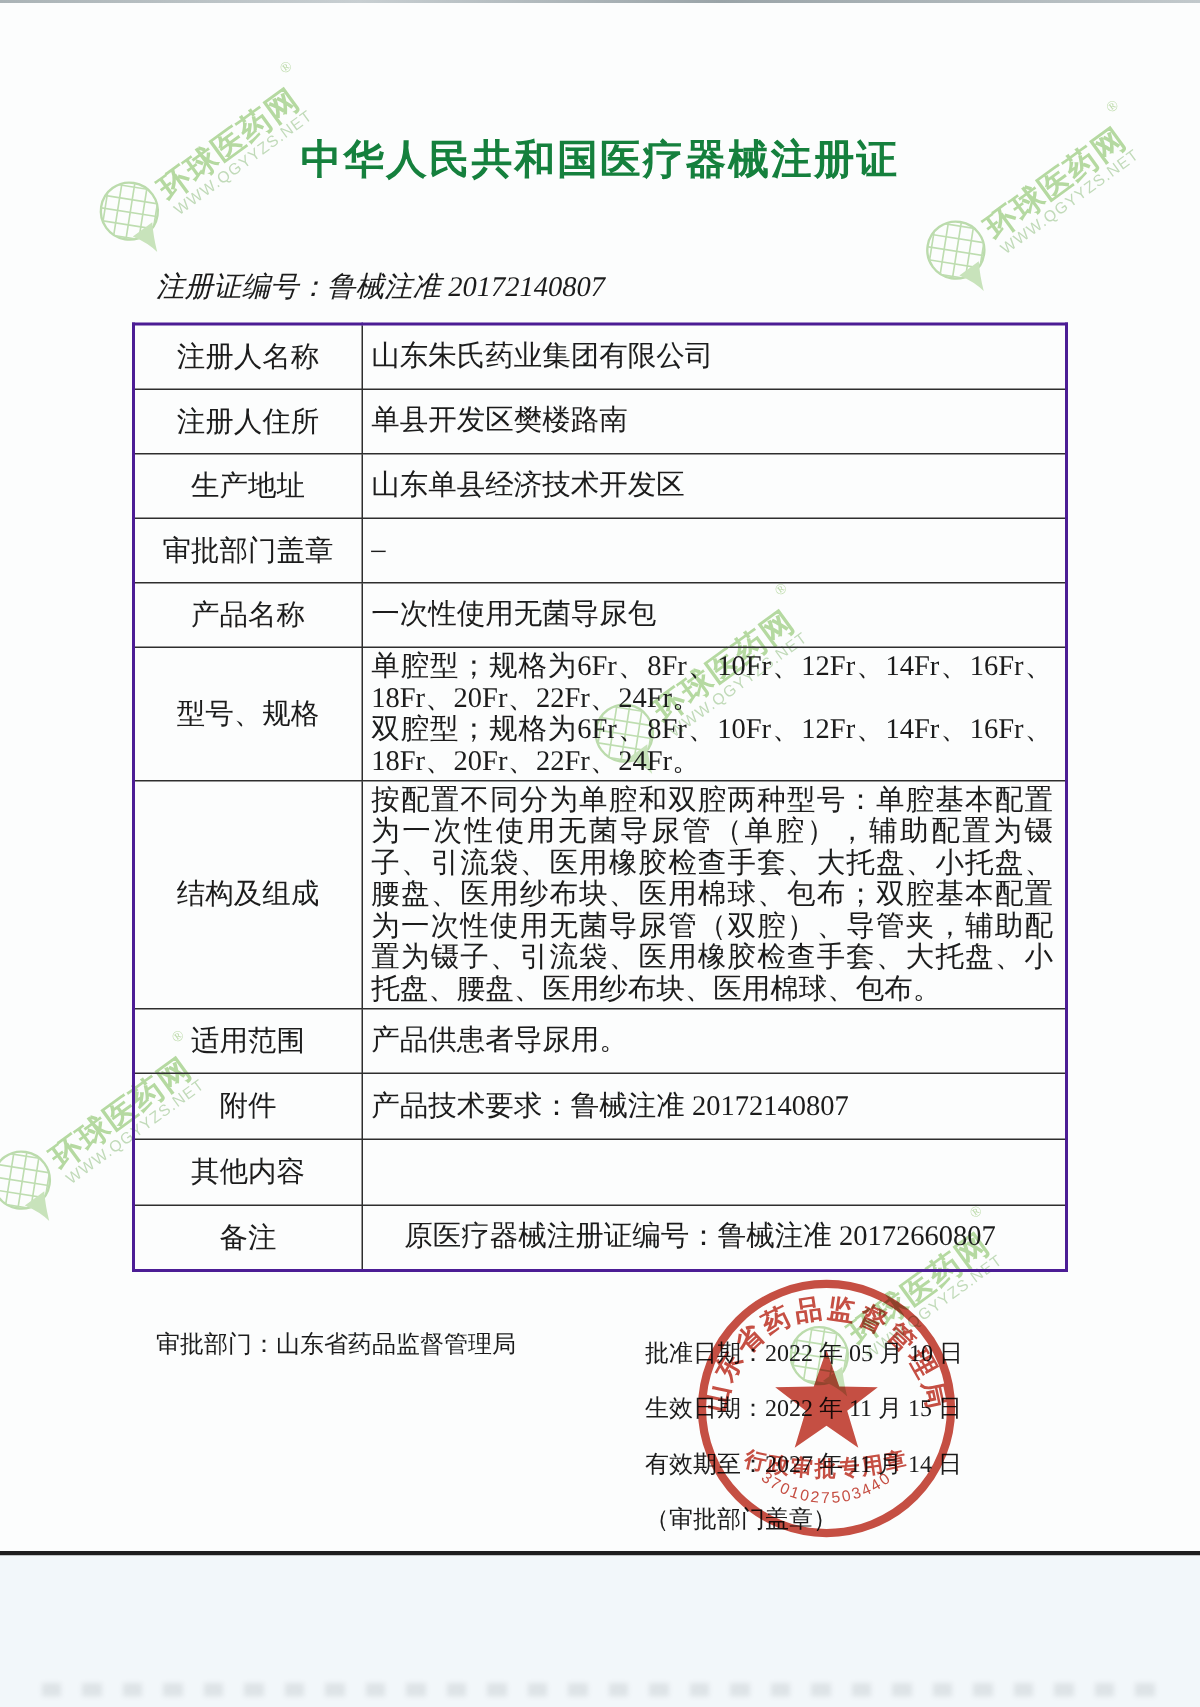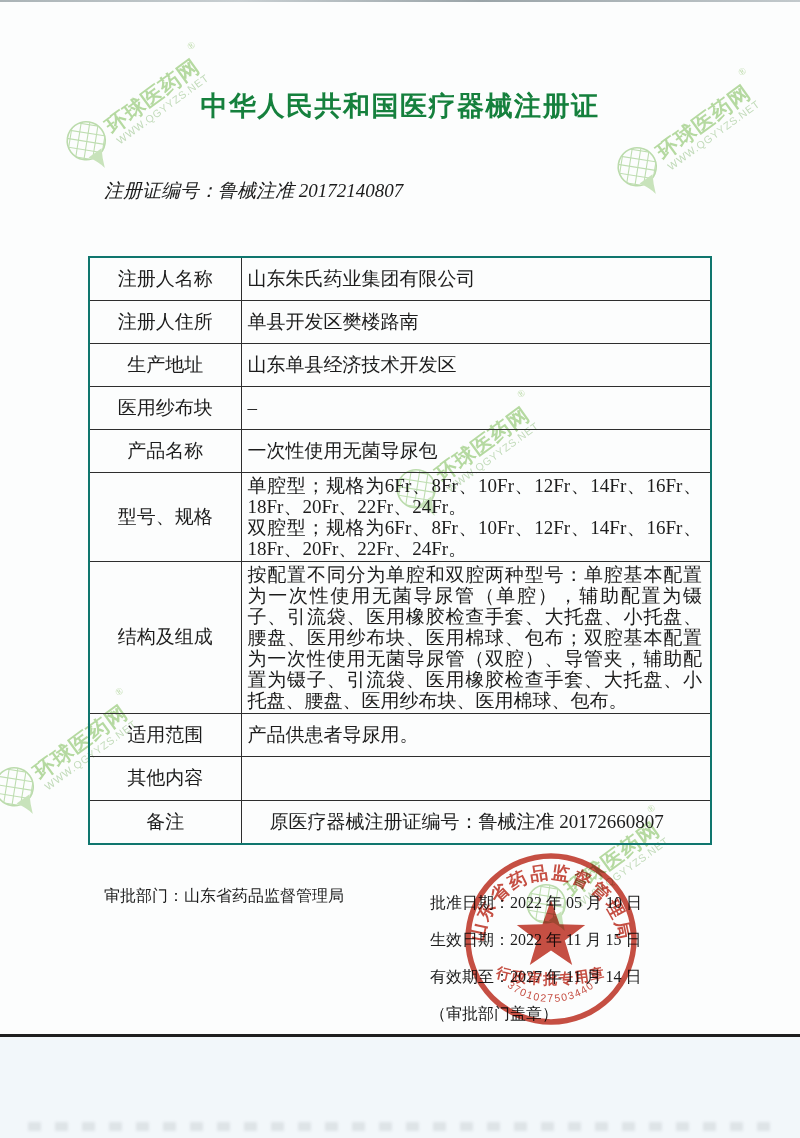--- a/index.html
+++ b/index.html
@@ -34,21 +34,21 @@
     position:absolute; left:88px; top:215px; width:624px;
     border-collapse:collapse; table-layout:fixed;
     z-index:2; background:transparent;
   }
   table.cert col.c1 { width:152px; }
   table.cert td {
     border:1.6px solid #2e2e2e;
     font-size:19px; vertical-align:middle;
     padding:2px 6px;
   }
-  table.cert { border:2px solid #0f766e;margin-top:41px; }
+  table.cert { border:2px solid #4c1d95; }
   td.lbl { text-align:center; padding:2px 4px; }
   td.val { padding-left:14px; white-space:pre-line; line-height:21px; }
   tr.h43 { height:43px; } tr.h44 { height:44px; }
   tr.h84 { height:84px; } tr.h147 { height:147px; }
   td.val.justify { text-align:justify; padding-right:8px; }
   tr.remark-row td.val { padding-left:28px; }
 
   
   .footer-dept { position:absolute; left:104px; top:886px; font-size:16px; z-index:2; }
   .footer-dates { position:absolute; left:430px; top:884px; font-size:16px; line-height:37px; z-index:2; }
@@ -165,39 +165,43 @@
       </tr>
       <tr class="h43">
         <td class="lbl">注册人住所</td>
         <td class="val">单县开发区樊楼路南</td>
       </tr>
       <tr class="h43">
         <td class="lbl">生产地址</td>
         <td class="val">山东单县经济技术开发区</td>
       </tr>
       <tr class="h43">
-        <td class="lbl">医用纱布块</td>
+        <td class="lbl">审批部门盖章</td>
         <td class="val">–</td>
       </tr>
       <tr class="h43">
         <td class="lbl">产品名称</td>
         <td class="val">一次性使用无菌导尿包</td>
       </tr>
       <tr class="h84">
         <td class="lbl">型号、规格</td>
         <td class="val justify">单腔型；规格为6Fr、8Fr、10Fr、12Fr、14Fr、16Fr、18Fr、20Fr、22Fr、24Fr。
 双腔型；规格为6Fr、8Fr、10Fr、12Fr、14Fr、16Fr、18Fr、20Fr、22Fr、24Fr。</td>
       </tr>
       <tr class="h147">
         <td class="lbl">结构及组成</td>
         <td class="val justify">按配置不同分为单腔和双腔两种型号：单腔基本配置为一次性使用无菌导尿管（单腔），辅助配置为镊子、引流袋、医用橡胶检查手套、大托盘、小托盘、腰盘、医用纱布块、医用棉球、包布；双腔基本配置为一次性使用无菌导尿管（双腔）、导管夹，辅助配置为镊子、引流袋、医用橡胶检查手套、大托盘、小托盘、腰盘、医用纱布块、医用棉球、包布。</td>
       </tr>
       <tr class="h43">
         <td class="lbl">适用范围</td>
         <td class="val">产品供患者导尿用。</td>
+      </tr>
+      <tr class="h44">
+        <td class="lbl">附件</td>
+        <td class="val">产品技术要求：鲁械注准 20172140807</td>
       </tr>
       <tr class="h44">
         <td class="lbl">其他内容</td>
         <td class="val"></td>
       </tr>
       <tr class="h44 remark-row">
         <td class="lbl">备注</td>
         <td class="val">原医疗器械注册证编号：鲁械注准 20172660807</td>
       </tr>
     </tbody>

